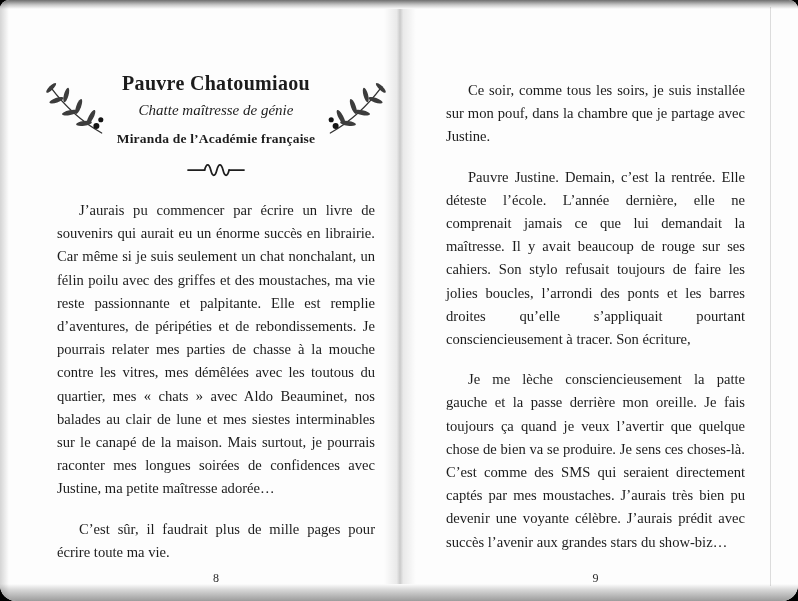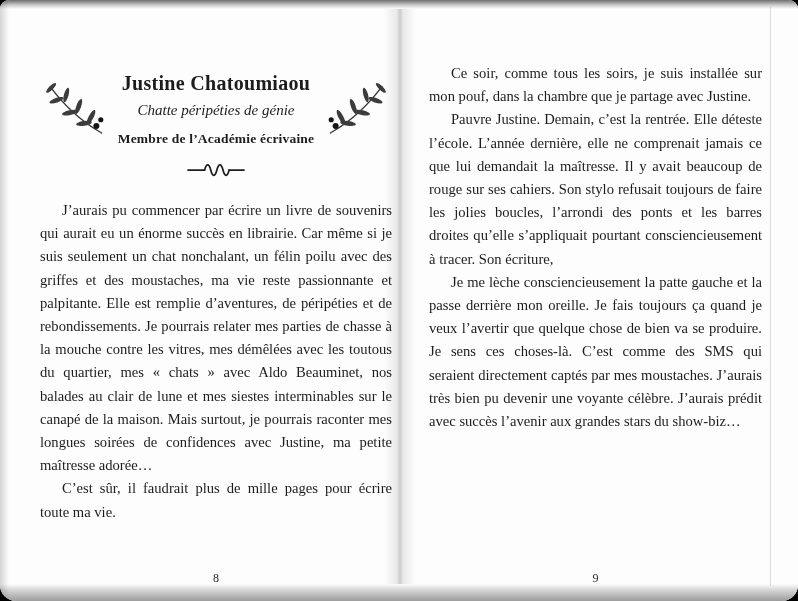--- a/index.html
+++ b/index.html
@@ -52,21 +52,21 @@
   .affiliation {
     font-weight: bold;
     font-size: 13.5px;
     letter-spacing: 0.2px;
     white-space: nowrap;
   }
   .divider { text-align: center; margin: 16px 0 22px 0; height: 14px; }
 
   
   .bodytext p {
-    margin: 0;
+    margin: 17px;
     font-size: 14.6px;
     line-height: 23.2px;
     text-align: justify;
     text-indent: 22px;
     hyphens: auto;
     -webkit-hyphens: auto;
   }
 
   .pagenum {
     position: absolute;
@@ -128,23 +128,23 @@
             <ellipse cx="13" cy="21" rx="8.5" ry="2.6" transform="rotate(-20 13 21)"></ellipse>
             <ellipse cx="7" cy="7" rx="7.5" ry="2.4" transform="rotate(-45 7 7)"></ellipse>
           </g>
           <g fill="#141414">
             <circle cx="58" cy="50" r="3.4"></circle>
             <circle cx="63" cy="43" r="2.9"></circle>
           </g>
         </svg>
 
         <div class="head-text">
-          <h1 class="title">Justine Chatoumiaou</h1>
-          <div class="subtitle">Chatte péripéties de génie</div>
-          <div class="affiliation">Membre de l’Académie écrivaine</div>
+          <h1 class="title">Pauvre Chatoumiaou</h1>
+          <div class="subtitle">Chatte maîtresse de génie</div>
+          <div class="affiliation">Miranda de l’Académie française</div>
         </div>
 
         <svg class="branch right" viewBox="0 0 70 64">
           <path d="M64 58 C 46 48 24 30 6 6" fill="none" stroke="#333" stroke-width="1.5" stroke-linecap="round"></path>
           <g fill="#3c3c3c">
             <ellipse cx="52" cy="40" rx="9" ry="2.7" transform="rotate(-62 52 40)"></ellipse>
             <ellipse cx="44" cy="47" rx="9" ry="2.7" transform="rotate(-8 44 47)"></ellipse>
             <ellipse cx="38" cy="28" rx="9" ry="2.7" transform="rotate(-70 38 28)"></ellipse>
             <ellipse cx="28" cy="35" rx="9" ry="2.7" transform="rotate(-12 28 35)"></ellipse>
             <ellipse cx="24" cy="15" rx="8.5" ry="2.6" transform="rotate(-75 24 15)"></ellipse>

